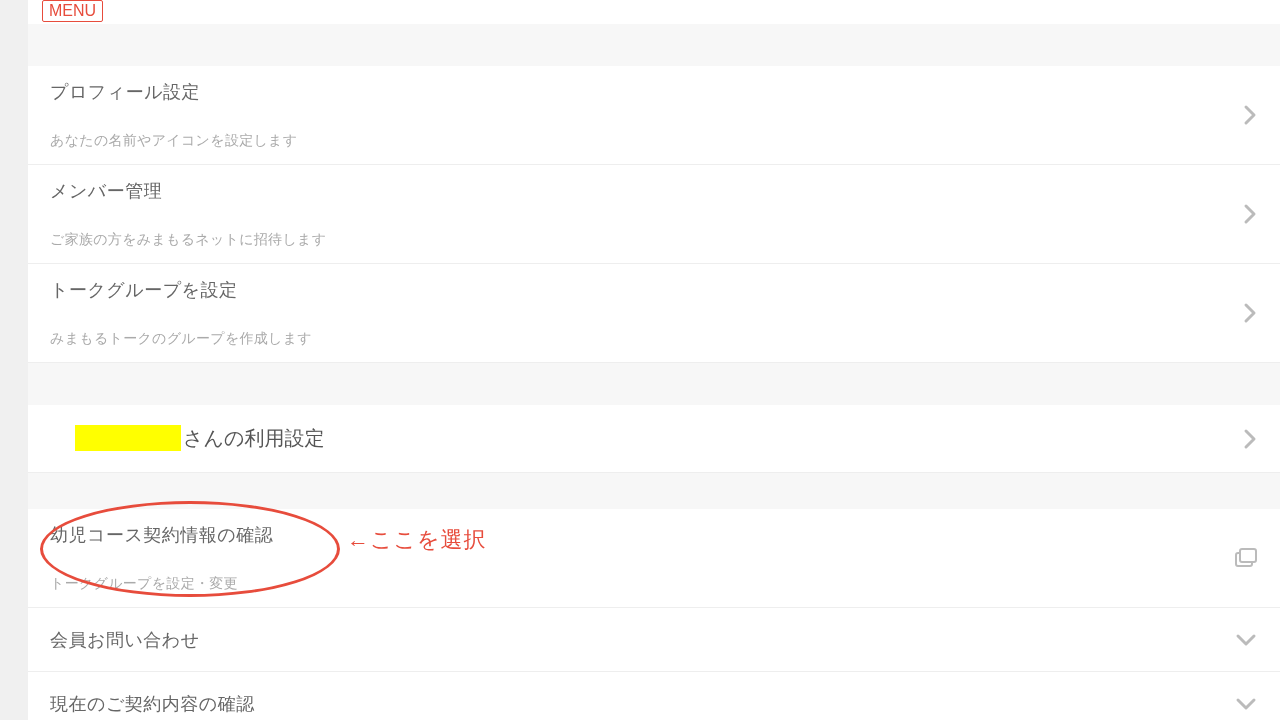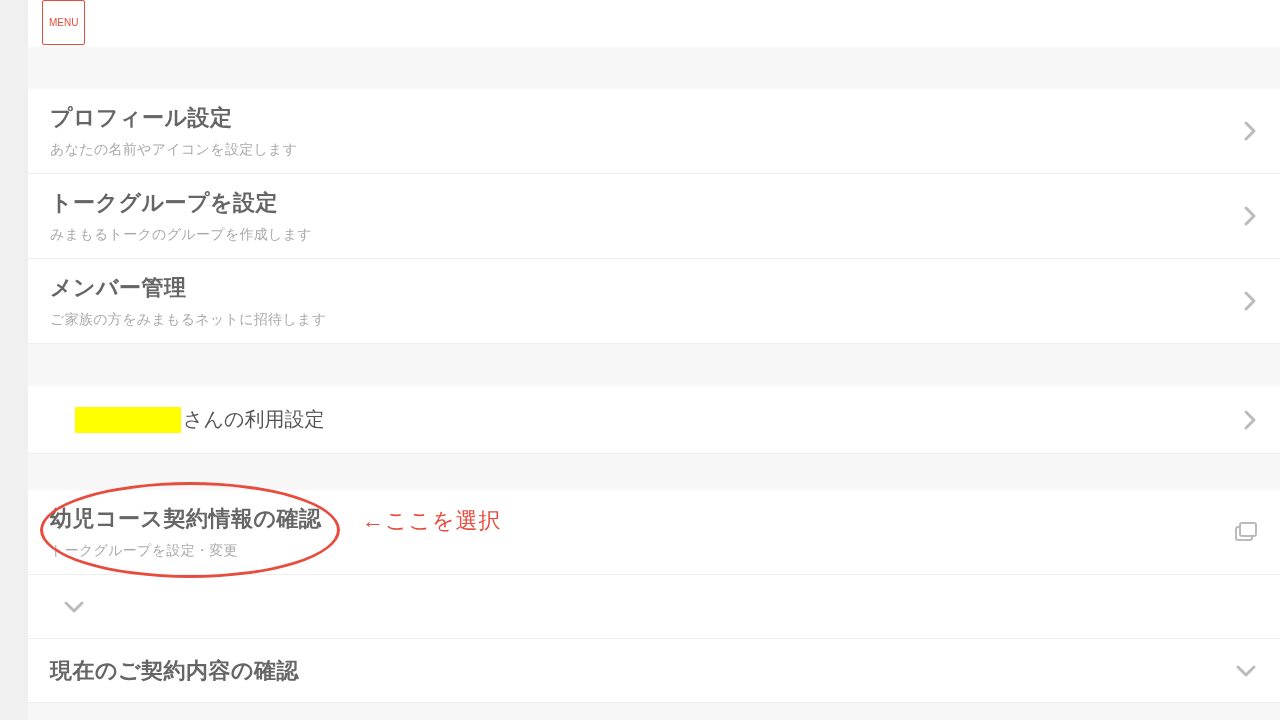--- a/index.html
+++ b/index.html
@@ -12,22 +12,22 @@
     }
     .container {
       margin-left: 28px;
       background: #fff;
       height: 100%;
     }
     .menu-badge {
       display: inline-block;
       border: 1px solid #e74c3c;
       color: #e74c3c;
-      font-size: 10px;
-      padding: 16px 6px;
+      font-size: 16px;
+      padding: 1px 6px;
       margin: 0 0 2px 14px;
       border-radius: 2px;
     }
     .spacer {
       height: 42px;
       background: #f7f7f7;
     }
     .spacer-small {
       height: 36px;
       background: #f7f7f7;
@@ -43,29 +43,29 @@
       min-height: 76px;
       position: relative;
     }
     .list-item.single {
       min-height: 64px;
     }
     .item-text {
       flex: 1;
     }
     .item-title {
-      font-size: 22px;
+      font-size: 18px;
       color: #666;
-      font-weight: 700;
+      font-weight: 400;
       letter-spacing: 0.5px;
     }
     .item-subtitle {
       font-size: 14px;
       color: #aaa;
-      margin-top: 8px;
+      margin-top: 28px;
       letter-spacing: 0.3px;
     }
     .chevron {
       color: #bbb;
       font-size: 24px;
       flex-shrink: 0;
       margin-left: 12px;
     }
     .chevron svg { display: block; }
     .highlight {
@@ -82,42 +82,42 @@
       justify-content: space-between;
       padding: 0 22px 0 8px;
       background: #fff;
       border-bottom: 1px solid #eee;
       min-height: 68px;
     }
     .section-title {
       font-size: 20px;
       color: #555;
       display: flex;
-      align-items: flex-end;
+      align-items: flex-start;
       padding-left: 39px;
     }
     .annotation-wrap {
       position: relative;
     }
     .ellipse {
       position: absolute;
       border: 3px solid #e74c3c;
       border-radius: 50%;
       width: 300px;
       height: 96px;
       left: 12px;
       top: -8px;
       pointer-events: none;
       z-index: 5;
     }
     .annotation-text {
       position: absolute;
       color: #e74c3c;
       font-size: 22px;
-      left: 334px;
+      left: 319px;
       top: 16px;
       pointer-events: none;
       z-index: 5;
       letter-spacing: 1px;
     }
     .external-icon {
       color: #bbb;
       flex-shrink: 0;
     }
     .external-icon svg { display: block; }
@@ -141,34 +141,34 @@
     </div>
     <span class="chevron">
       <svg width="16" height="24" viewBox="0 0 16 24">
           <path d="M4 4 L12 12 L4 20" stroke="currentColor" stroke-width="3" fill="none" stroke-linecap="round" stroke-linejoin="round"></path>
         </svg>
     </span>
   </div>
 
   <div class="list-item">
     <div class="item-text">
+      <div class="item-title">メンバー管理</div>
+      <div class="item-subtitle">ご家族の方をみまもるネットに招待します</div>
+    </div>
+    <span class="chevron">
+      <svg width="16" height="24" viewBox="0 0 16 24">
+          <path d="M4 4 L12 12 L4 20" stroke="currentColor" stroke-width="3" fill="none" stroke-linecap="round" stroke-linejoin="round"></path>
+        </svg>
+    </span>
+  </div>
+
+  <div class="list-item">
+    <div class="item-text">
       <div class="item-title">トークグループを設定</div>
       <div class="item-subtitle">みまもるトークのグループを作成します</div>
-    </div>
-    <span class="chevron">
-      <svg width="16" height="24" viewBox="0 0 16 24">
-          <path d="M4 4 L12 12 L4 20" stroke="currentColor" stroke-width="3" fill="none" stroke-linecap="round" stroke-linejoin="round"></path>
-        </svg>
-    </span>
-  </div>
-
-  <div class="list-item">
-    <div class="item-text">
-      <div class="item-title">メンバー管理</div>
-      <div class="item-subtitle">ご家族の方をみまもるネットに招待します</div>
     </div>
     <span class="chevron">
       <svg width="16" height="24" viewBox="0 0 16 24">
           <path d="M4 4 L12 12 L4 20" stroke="currentColor" stroke-width="3" fill="none" stroke-linecap="round" stroke-linejoin="round"></path>
         </svg>
     </span>
   </div>
 
   <div class="spacer"></div>
 
@@ -198,20 +198,23 @@
       <span class="external-icon">
         <svg width="24" height="22" viewBox="0 0 24 22">
           <rect x="2" y="6" width="16" height="13" rx="2" stroke="currentColor" stroke-width="2" fill="none"></rect>
           <rect x="6" y="2" width="16" height="13" rx="2" stroke="currentColor" stroke-width="2" fill="#fff"></rect>
         </svg>
       </span>
     </div>
   </div>
 
   <div class="list-item single">
+    <div class="item-text">
+      <div class="item-title">会員お問い合わせ</div>
+    </div>
     <span class="chevron">
       <svg width="24" height="16" viewBox="0 0 24 16">
           <path d="M4 4 L12 12 L20 4" stroke="currentColor" stroke-width="3" fill="none" stroke-linecap="round" stroke-linejoin="round"></path>
         </svg>
     </span>
   </div>
 
   <div class="list-item single">
     <div class="item-text">
       <div class="item-title">現在のご契約内容の確認</div>

